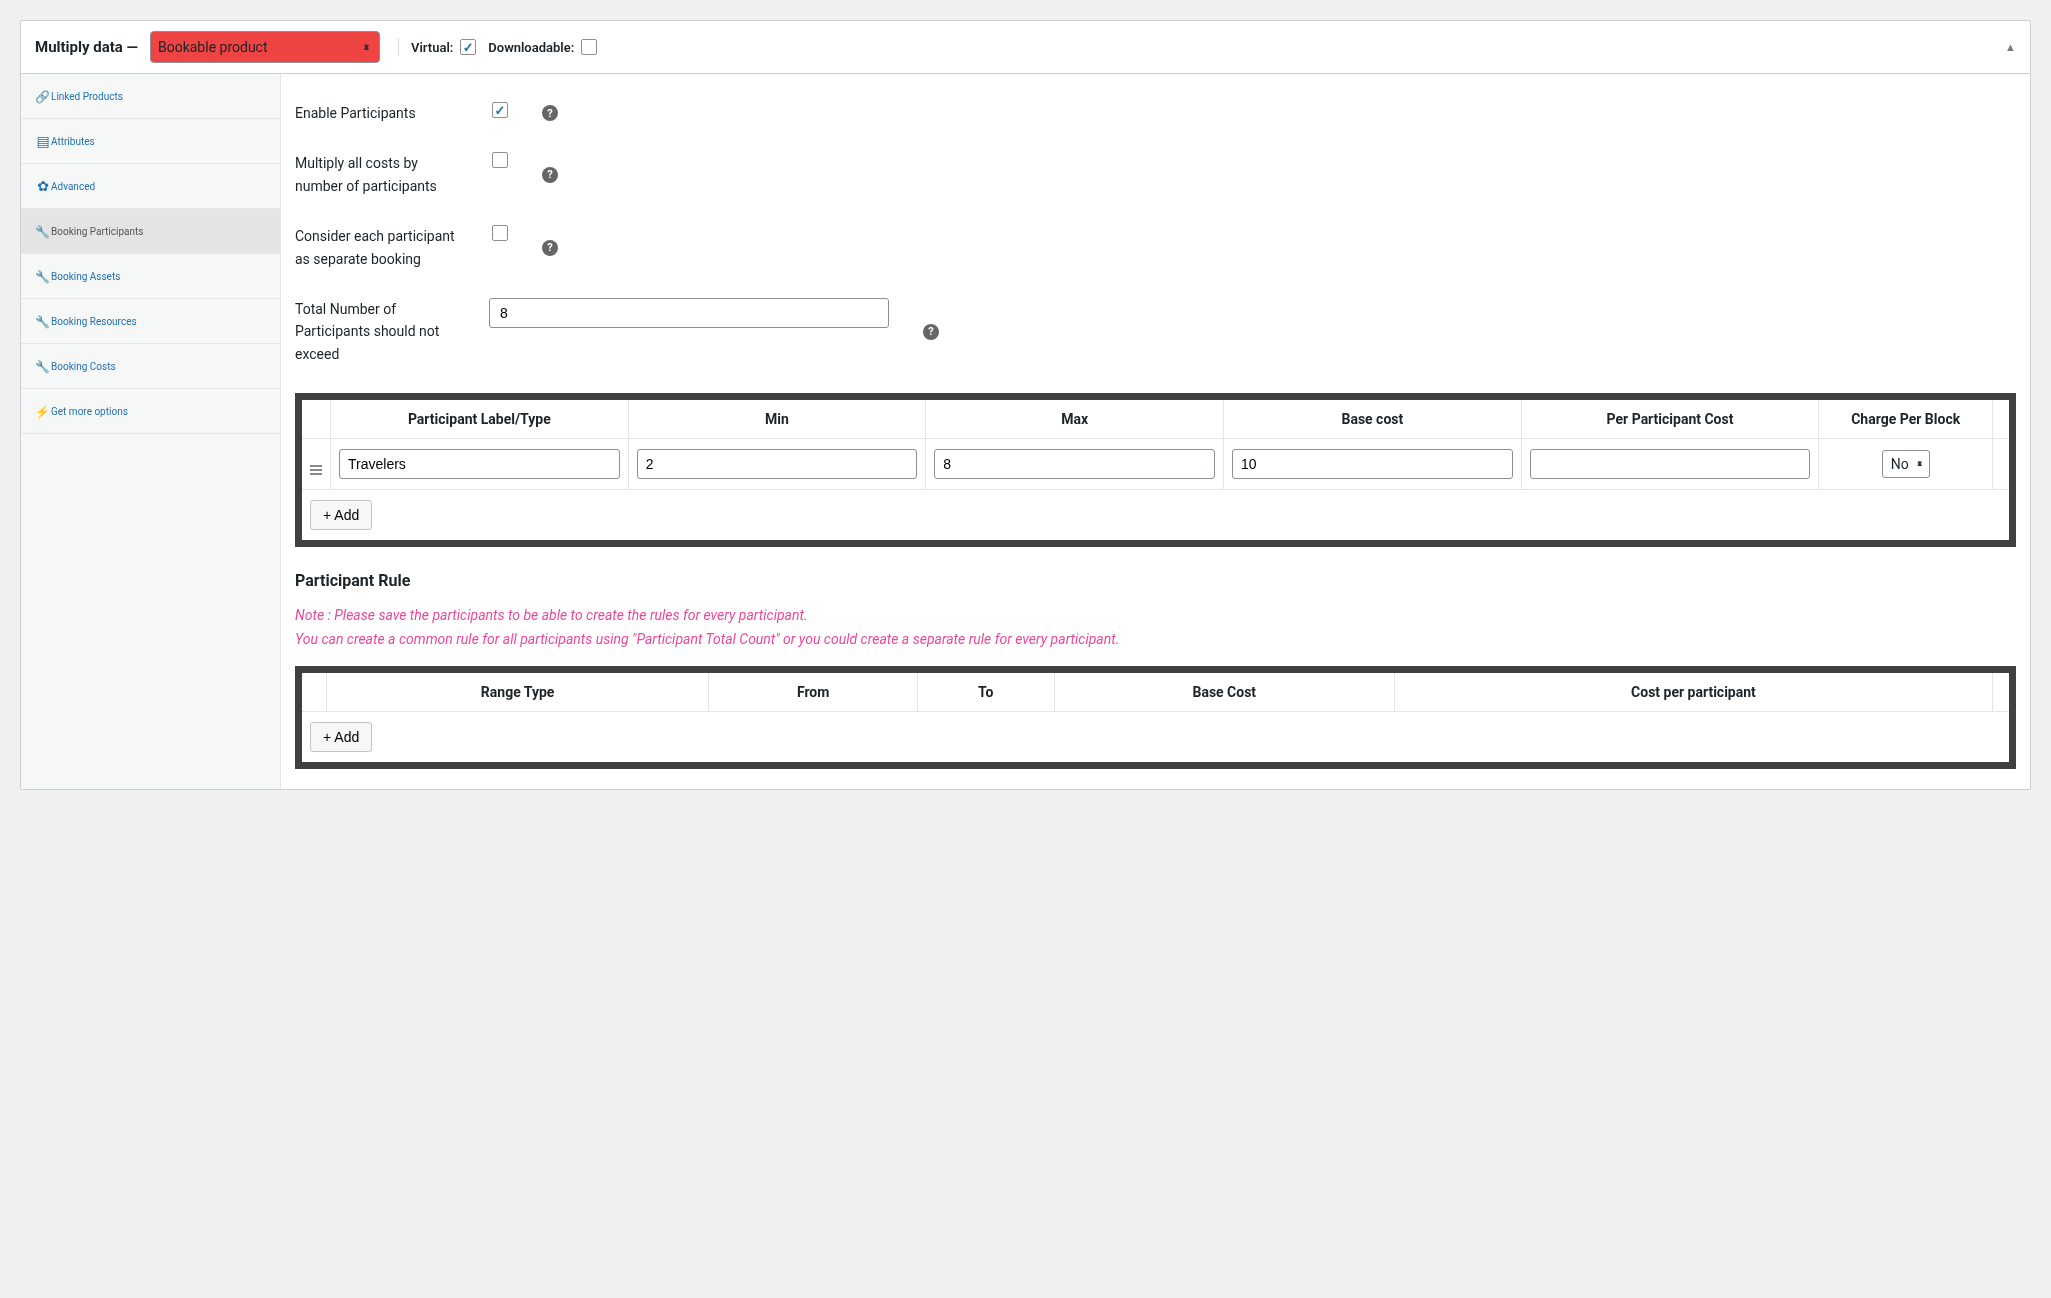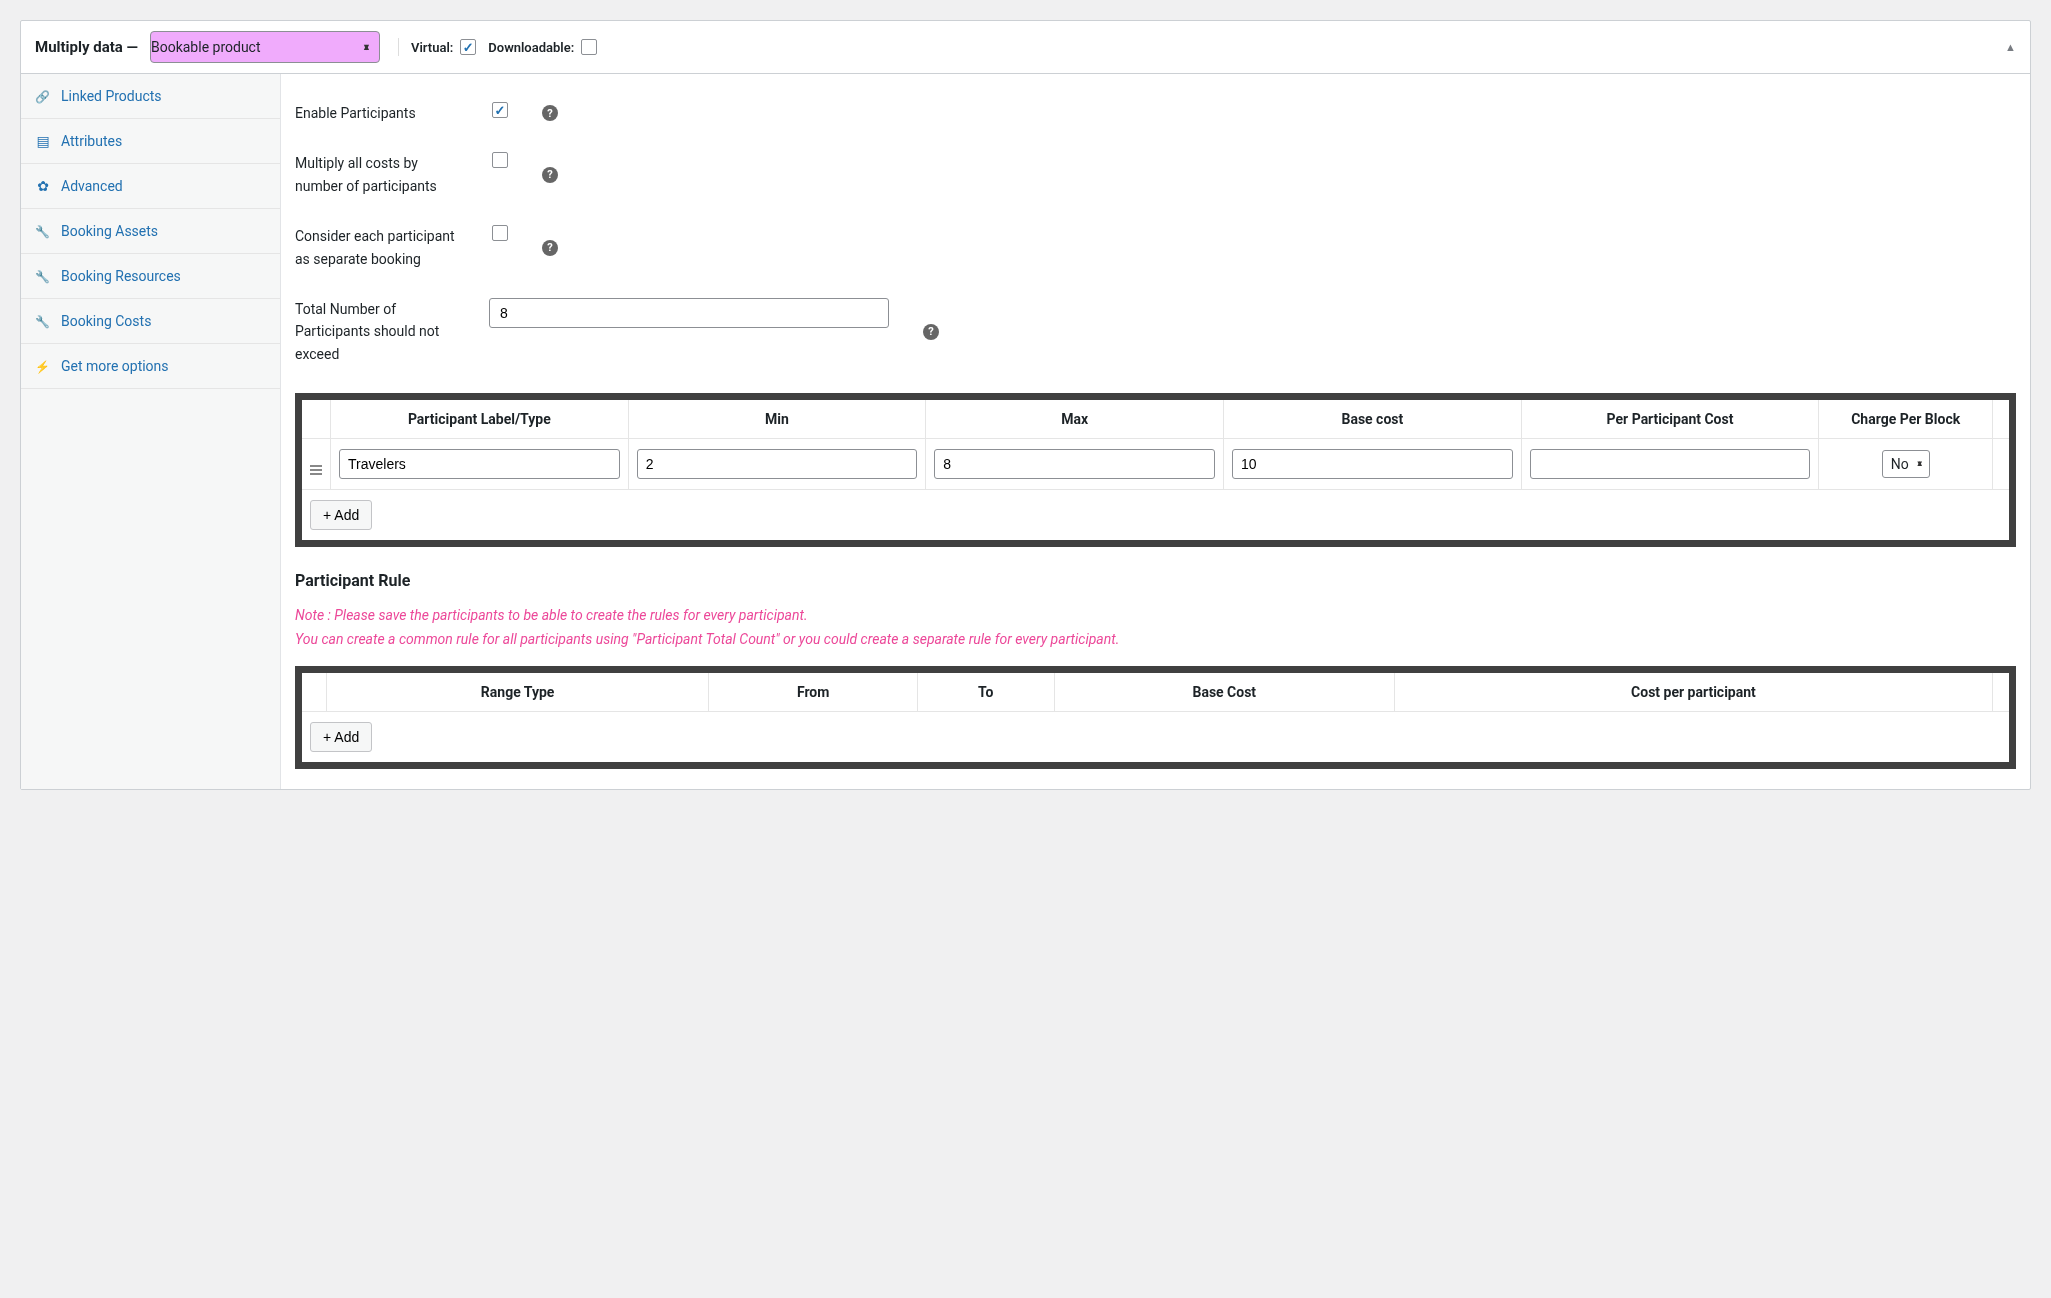--- a/index.html
+++ b/index.html
@@ -27,23 +27,23 @@
       font-weight: 700;
       font-size: 15px;
     }
     .product-type-select {
       position: relative;
       border: 1px solid #8c8f94;
       border-radius: 4px;
       height: 32px;
       display: flex;
       align-items: center;
-      padding: 0 28px 0 0;
-      font-size: 14px;
-      background: #f0abfc;
+      padding: 0 28px 0 7px;
+      font-size: 14px;
+      background: #ef4444;
       min-width: 230px;
     }
     .select-arrows {
       position: absolute;
       right: 8px;
       display: flex;
       flex-direction: column;
       line-height: 0;
       font-size: 9px;
       color: #333;
@@ -88,24 +88,23 @@
       display: flex;
     }
     .side-tabs {
       width: 260px;
       background: #f6f7f7;
       border-right: 1px solid #e2e4e7;
     }
     .side-tab {
       display: flex;
       align-items: center;
-      gap: 10px;
       padding: 14px 14px;
       border-bottom: 1px solid #e5e5e5;
-      font-size: 14px;
+      font-size: 10px;
       cursor: pointer;
     }
     .side-tab .tab-label { color: #2271b1; }
     .side-tab.active {
       background: #e4e4e4;
     }
     .side-tab.active .tab-label { color: #555; }
     .tab-icon {
       width: 16px;
       text-align: center;
@@ -257,20 +256,24 @@
         <span class="tab-icon icon-link"></span>
         <span class="tab-label">Linked Products</span>
       </div>
       <div class="side-tab">
         <span class="tab-icon icon-layout"></span>
         <span class="tab-label">Attributes</span>
       </div>
       <div class="side-tab">
         <span class="tab-icon icon-gear"></span>
         <span class="tab-label">Advanced</span>
+      </div>
+      <div class="side-tab active">
+        <span class="tab-icon icon-wrench"></span>
+        <span class="tab-label">Booking Participants</span>
       </div>
       <div class="side-tab">
         <span class="tab-icon icon-wrench"></span>
         <span class="tab-label">Booking Assets</span>
       </div>
       <div class="side-tab">
         <span class="tab-icon icon-wrench"></span>
         <span class="tab-label">Booking Resources</span>
       </div>
       <div class="side-tab">

